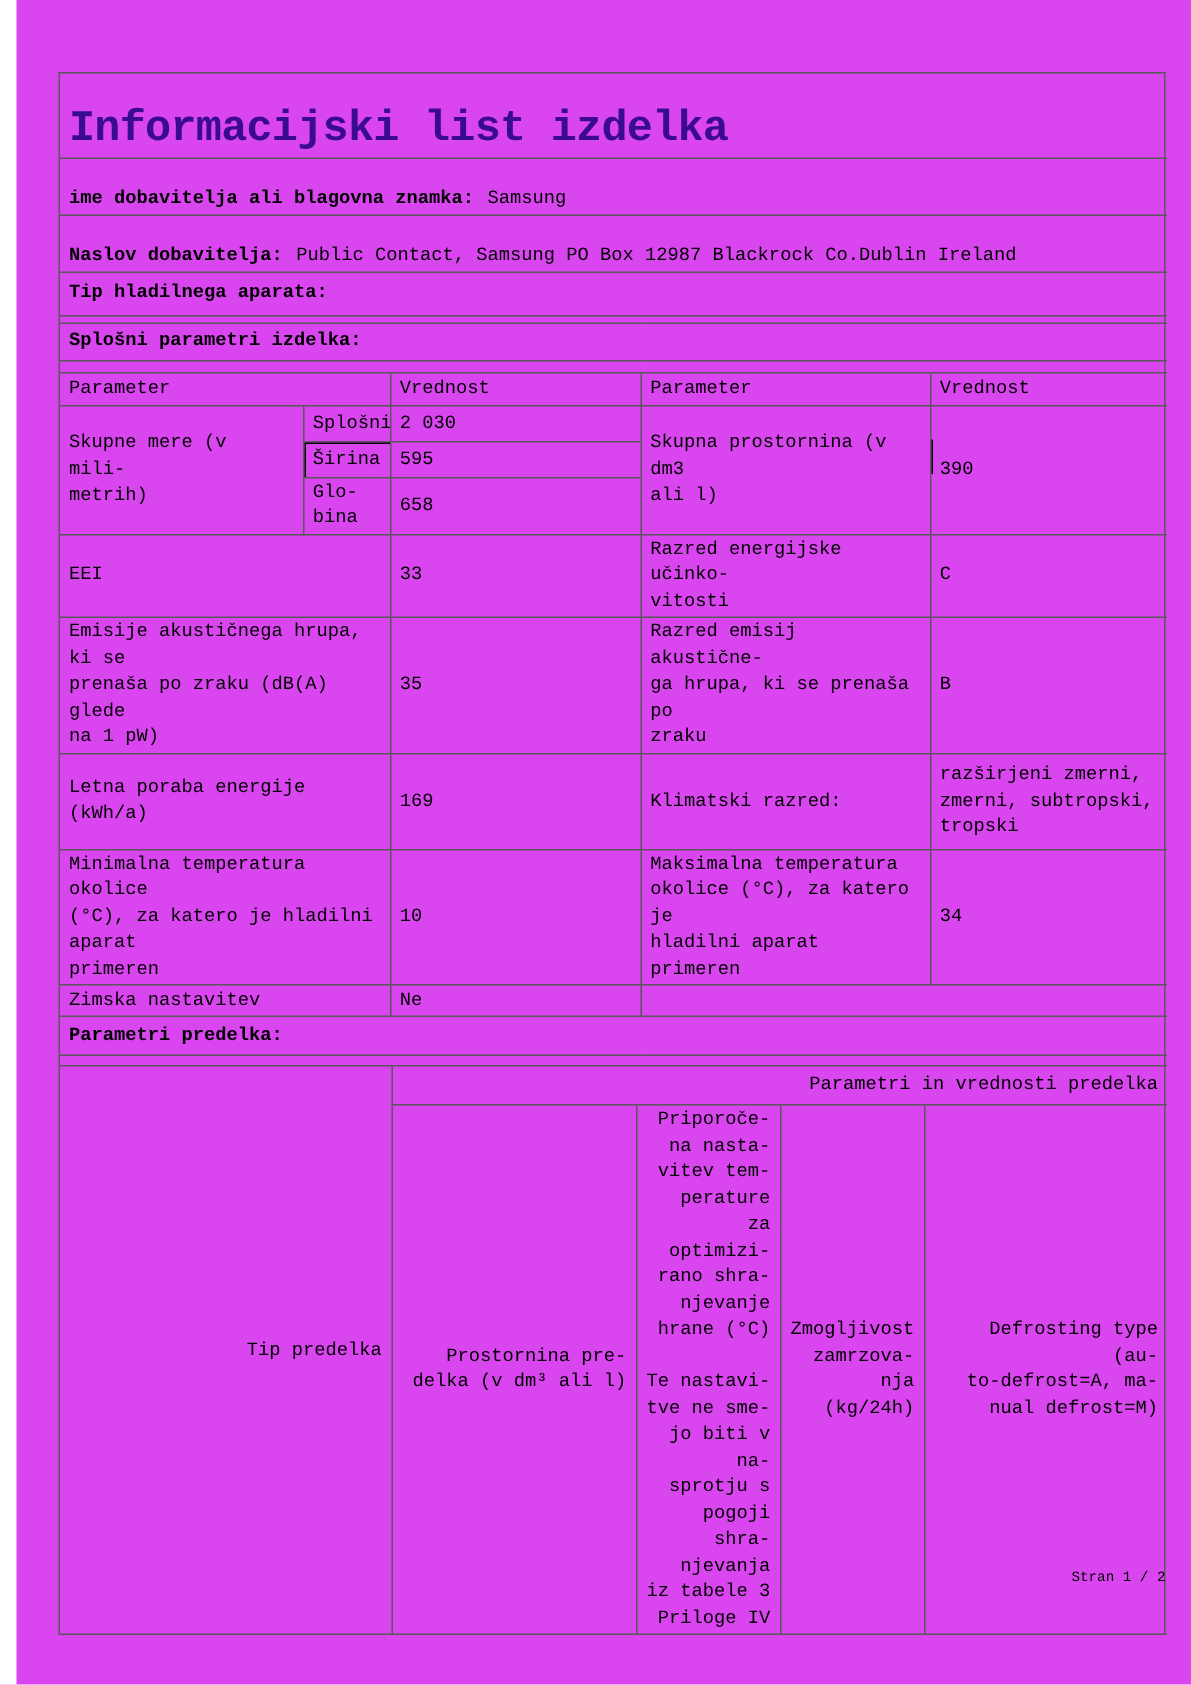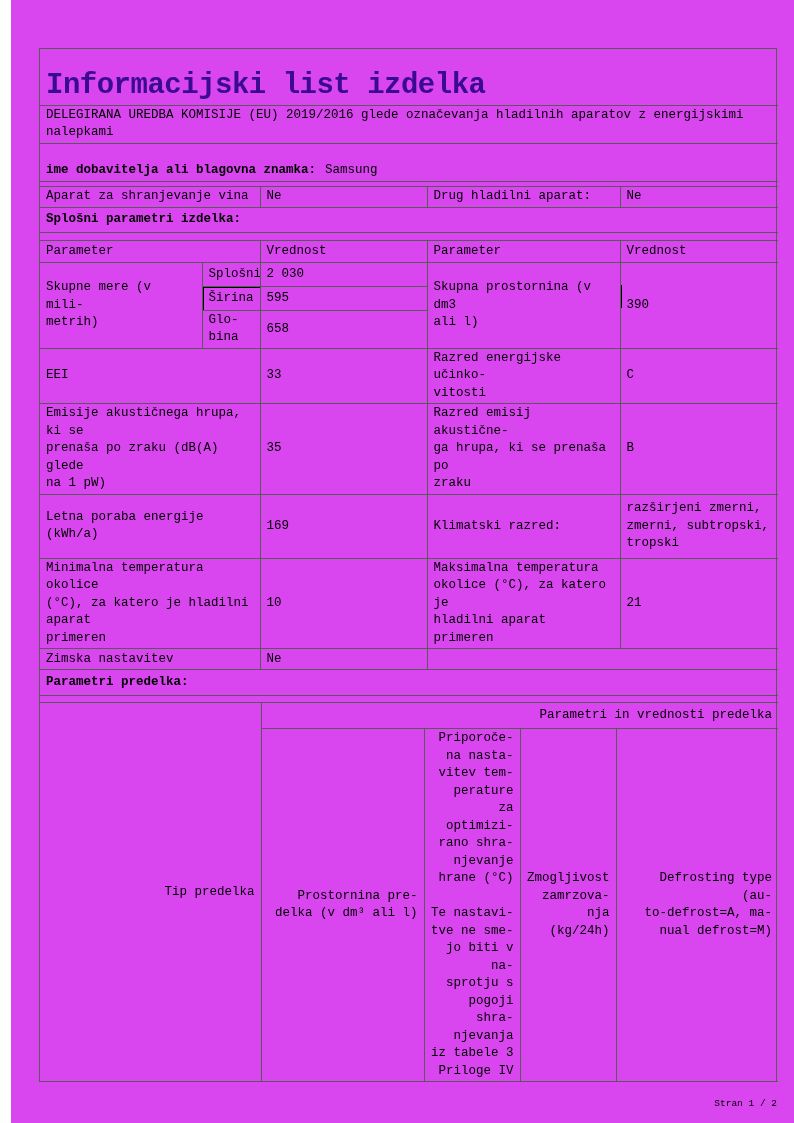--- a/index.html
+++ b/index.html
@@ -75,65 +75,64 @@
     width:226px;height:27px;
     border:2px solid #000;
     pointer-events:none;z-index:3;
   }
   .caret{
     position:absolute;left:-2px;top:22px;
     width:3px;height:23px;background:#000;
     pointer-events:none;z-index:3;
   }
   .footer{
-    position:absolute;right:28px;top:1098px;
+    position:absolute;right:28px;top:1046px;
     font-size:9.5px;
   }
 </style>
 </head>
 <body>
 
 <div class="page">
   <div class="doc">
 
     <table class="sect secA">
       <colgroup>
           <col style="width:738px">
         </colgroup>
       <tbody>
           <tr>
             <td class="bl0 br0 bt0 title-cell">
         <span class="title-text">Informacijski list izdelka</span>
       </td>
           </tr>
-      <tr class="rA-reg">
-            <td class="bl0 br0">DELEGIRANA UREDBA KOMISIJE (EU) 2019/2016 glede označevanja hladilnih aparatov z energijskimi nalepkami</td>
-          </tr>
       <tr class="rA-info">
             <td class="bl0 br0">
         <span class="b">ime dobavitelja ali blagovna znamka:</span><span class="val-after">Samsung</span>
       </td>
           </tr>
+      <tr class="rA-info">
+            <td class="bl0 br0">
+        <span class="b">Naslov dobavitelja:</span><span class="val-after">Public Contact, Samsung PO Box 12987 Blackrock Co.Dublin Ireland</span>
+      </td>
+          </tr>
+      <tr class="rA-info">
+            <td class="bl0 br0 b">Tip hladilnega aparata:</td>
+          </tr>
     </tbody>
       </table>
 
     <table class="sect secB">
       <colgroup>
           <col style="width:220px">
           <col style="width:167px">
           <col style="width:193px">
           <col style="width:158px">
         </colgroup>
       <tbody>
-      <tr class="rB">
-        <td class="bl0">Aparat za shranjevanje vina</td>
-        <td>Ne</td>
-        <td>Drug hladilni aparat:</td>
-        <td class="br0">Ne</td>
-      </tr>
       <tr class="r-splosni">
             <td colspan="4" class="bl0 br0 b">Splošni parametri izdelka:</td>
           </tr>
     </tbody>
       </table>
 
     <table class="sect secC">
       <colgroup>
           <col style="width:162px">
           <col style="width:58px">
@@ -192,21 +191,21 @@
 tropski</td>
       </tr>
       <tr class="r-minim">
         <td colspan="2" class="bl0">Minimalna temperatura okolice
 (°C), za katero je hladilni aparat
 primeren</td>
         <td>10</td>
         <td>Maksimalna temperatura
 okolice (°C), za katero je
 hladilni aparat primeren</td>
-        <td class="br0">21</td>
+        <td class="br0">34</td>
       </tr>
       <tr class="r-zimska">
         <td colspan="2" class="bl0">Zimska nastavitev</td>
         <td>Ne</td>
         <td colspan="2" class="br0"></td>
       </tr>
       <tr class="r-pp">
             <td colspan="5" class="bl0 br0 b">Parametri predelka:</td>
           </tr>
     </tbody>

